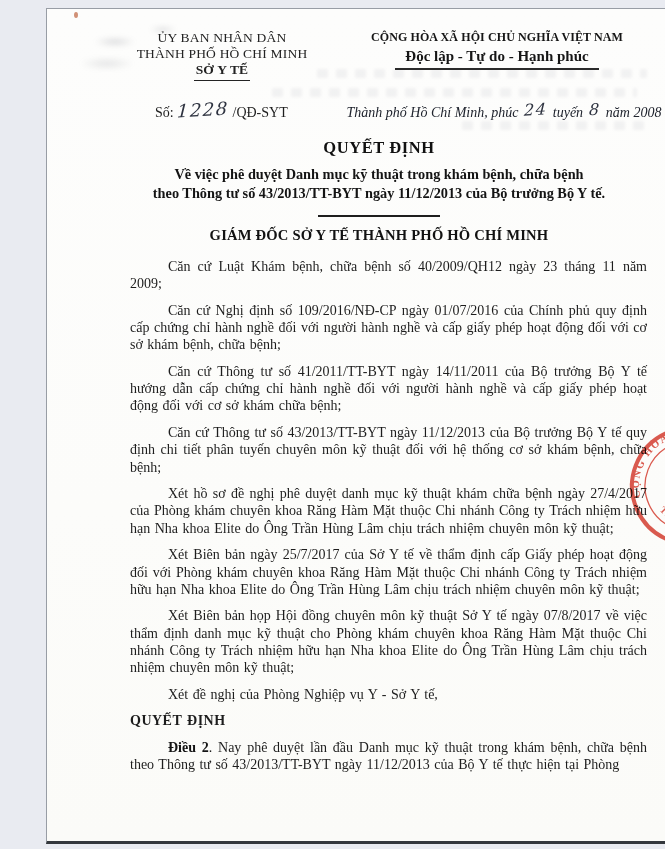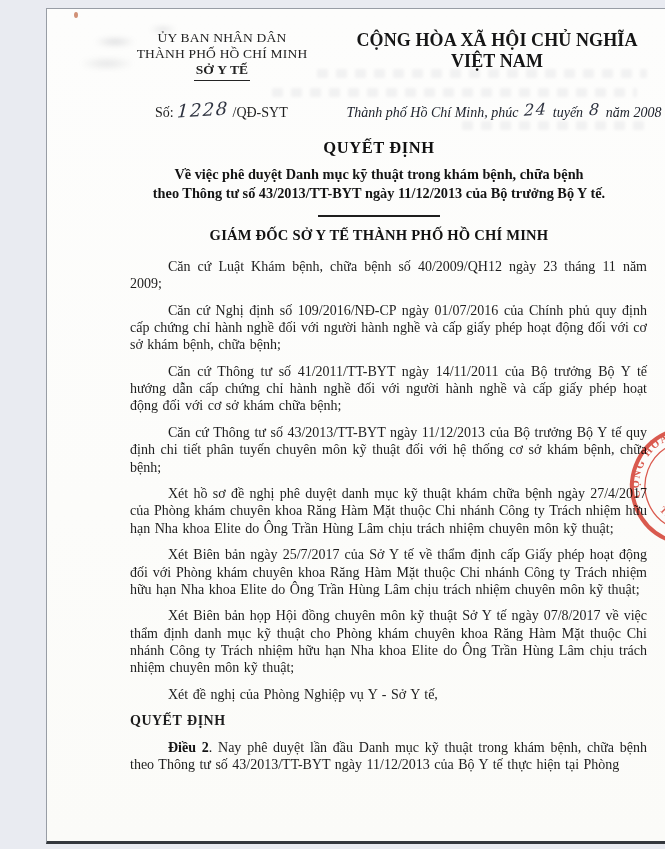--- a/index.html
+++ b/index.html
@@ -42,21 +42,21 @@
   .org-block{
     position:absolute;left:59px;top:21px;width:232px;
     text-align:center;font-size:13.5px;line-height:15.5px;letter-spacing:.2px;color:#232323;
   }
   .org-dept{font-weight:bold;margin-top:1px;}
   .org-dept .u{display:inline-block;border-bottom:1.5px solid #232323;padding:0 2px 2px;}
   .national-block{
     position:absolute;left:295px;top:21px;width:310px;
     text-align:center;color:#161616;
   }
-  .national-line{font-size:18px;font-weight:bold;letter-spacing:.1px;}
+  .national-line{font-size:12px;font-weight:bold;letter-spacing:.1px;}
   .motto{
     display:inline-block;font-size:15px;font-weight:bold;margin-top:3px;
     border-bottom:2px solid #2a2a2a;padding:0 10px 3px;
   }
   .ref-row{position:absolute;left:0;top:86px;width:640px;height:30px;}
   .doc-number{position:absolute;left:108px;top:5px;font-size:14px;white-space:nowrap;}
   .hand{
     display:inline-block;font-family:"DejaVu Serif",serif;font-style:italic;
     font-size:18px;letter-spacing:1.5px;color:#2e3340;
     transform:rotate(-3deg) skewX(-6deg);position:relative;top:-1px;
@@ -105,20 +105,23 @@
   <div class="org-block">
     <div>ỦY BAN NHÂN DÂN</div>
     <div>THÀNH PHỐ HỒ CHÍ MINH</div>
     <div class="org-dept">
       <span class="u">SỞ Y TẾ</span>
     </div>
   </div>
 
   <div class="national-block">
     <div class="national-line">CỘNG HÒA XÃ HỘI CHỦ NGHĨA VIỆT NAM</div>
+    <div>
+      <span class="motto">Độc lập - Tự do - Hạnh phúc</span>
+    </div>
   </div>
 
   <div class="ref-row">
     <div class="doc-number">
       <span>Số:</span><span class="hand">1228</span><span>/QĐ-SYT</span>
     </div>
     <div class="dateline">
       <span>Thành phố Hồ Chí Minh, phúc</span>
       <span class="hand">24</span>
       <span>tuyến</span>

